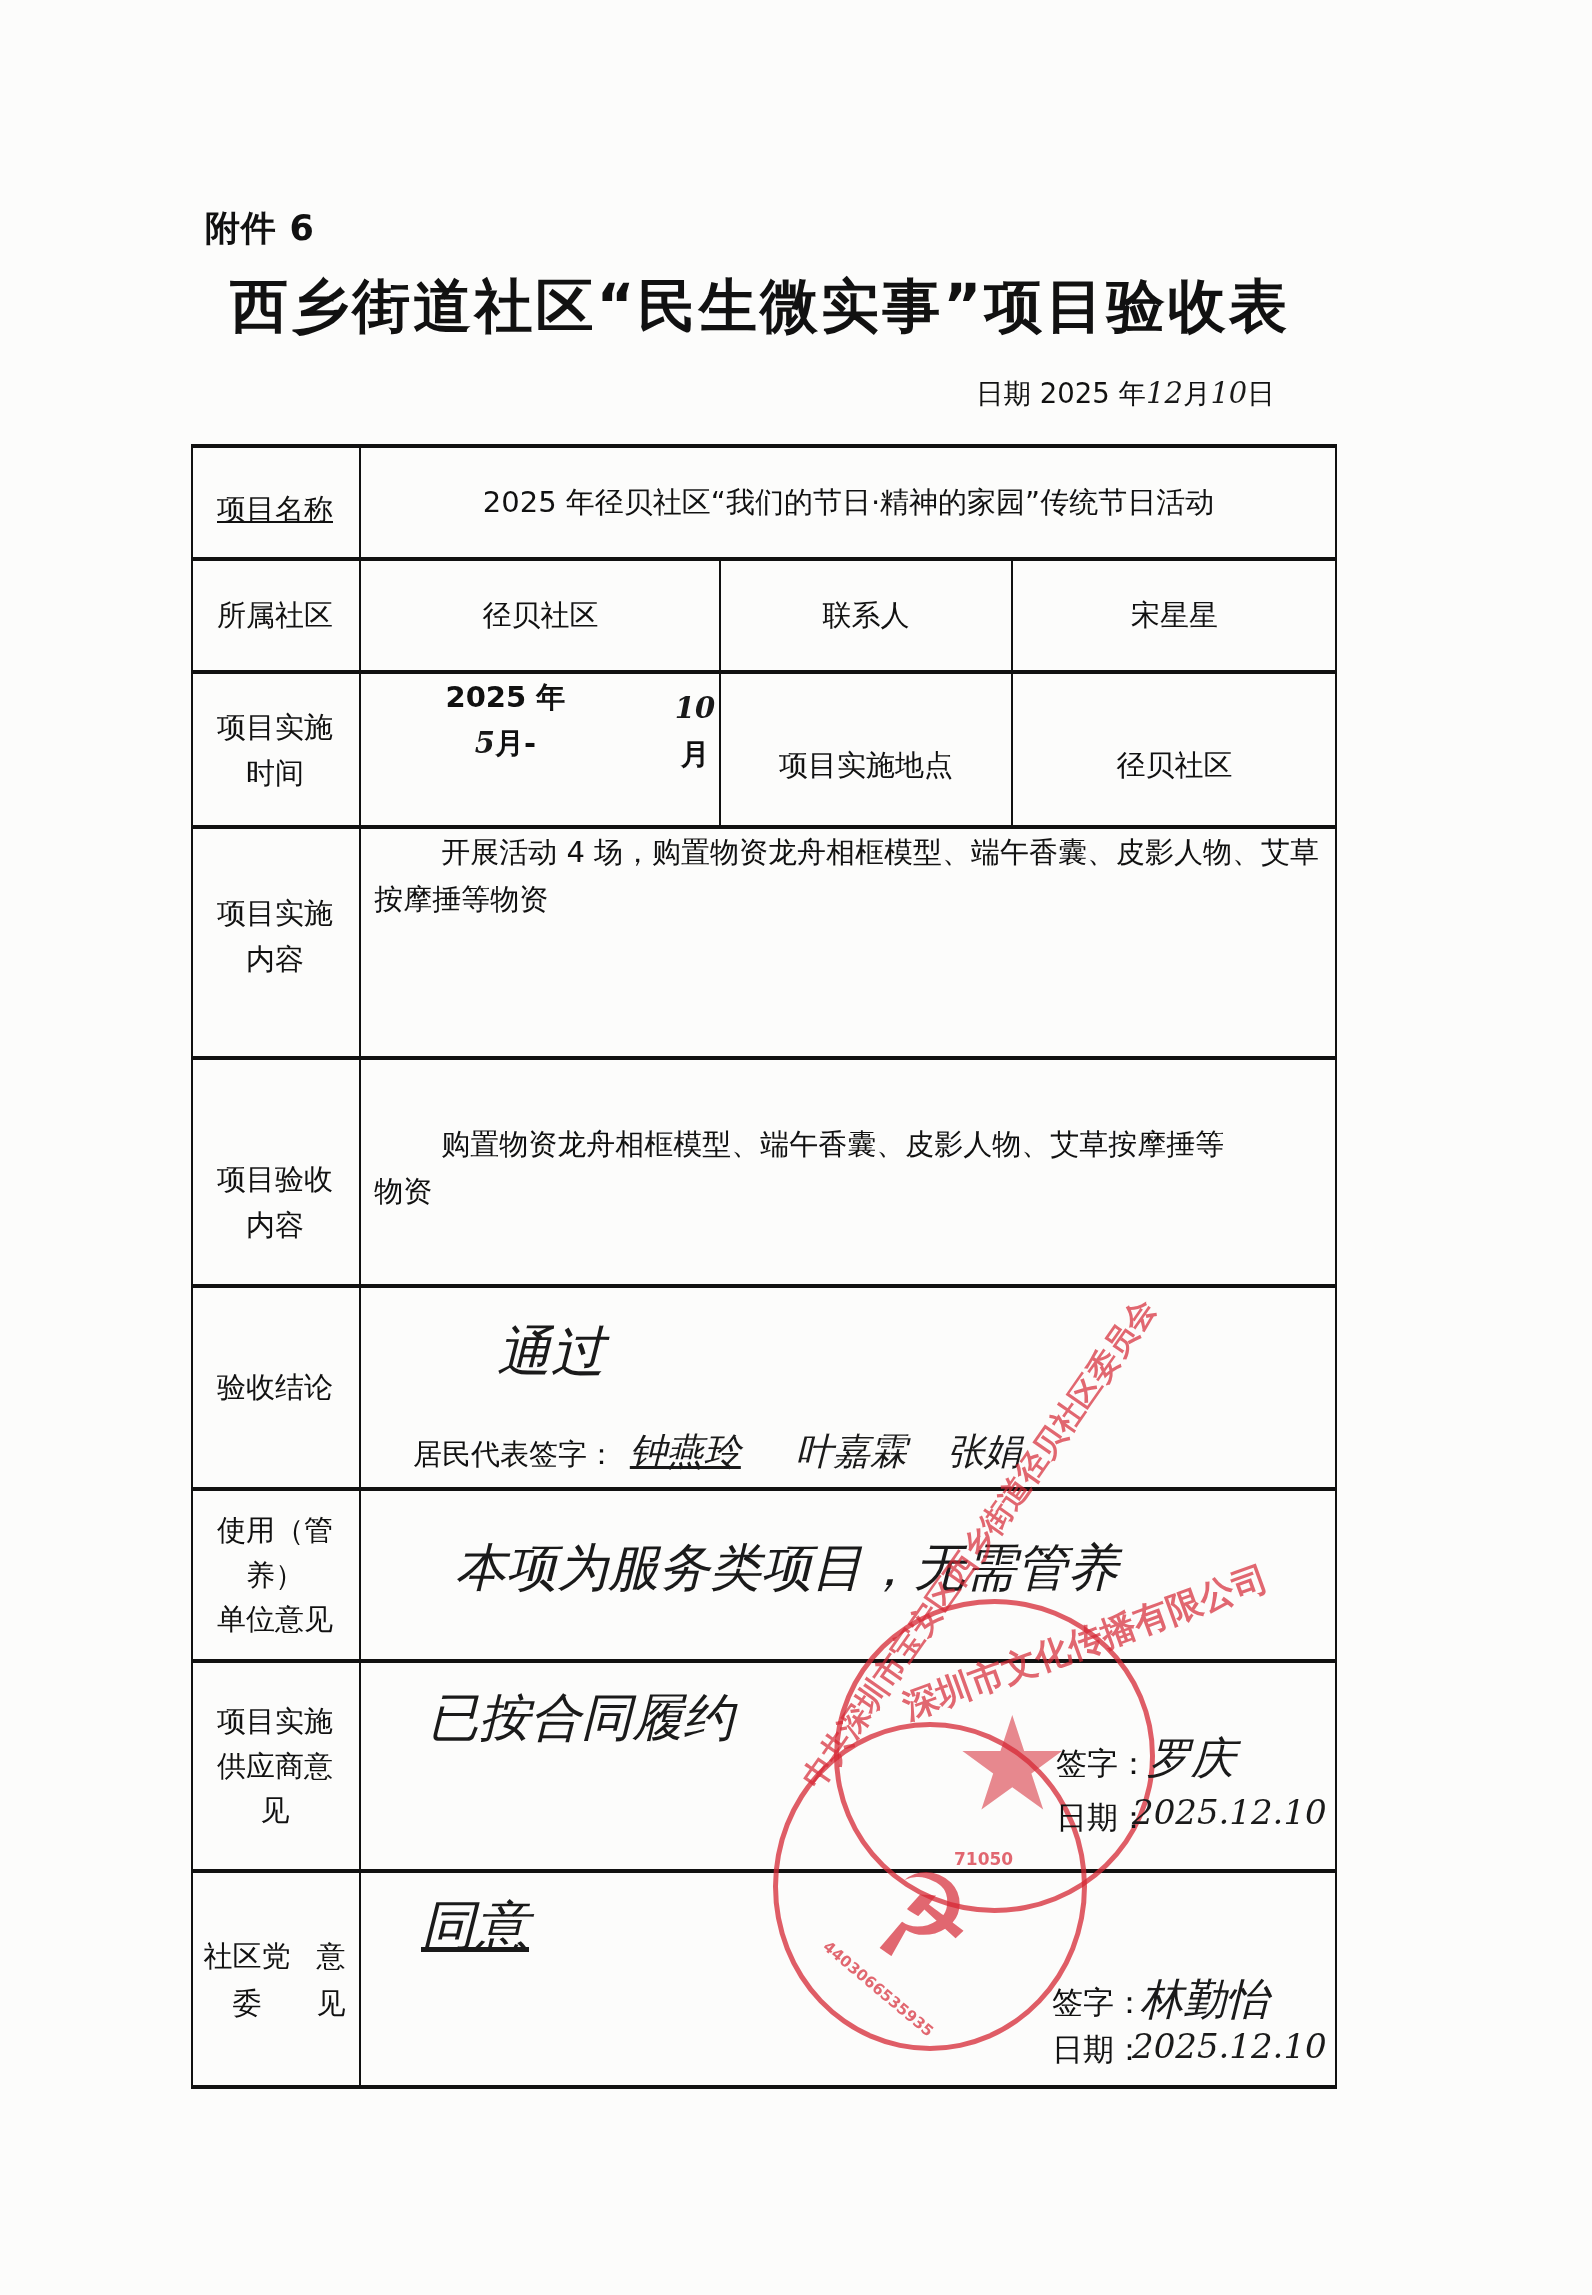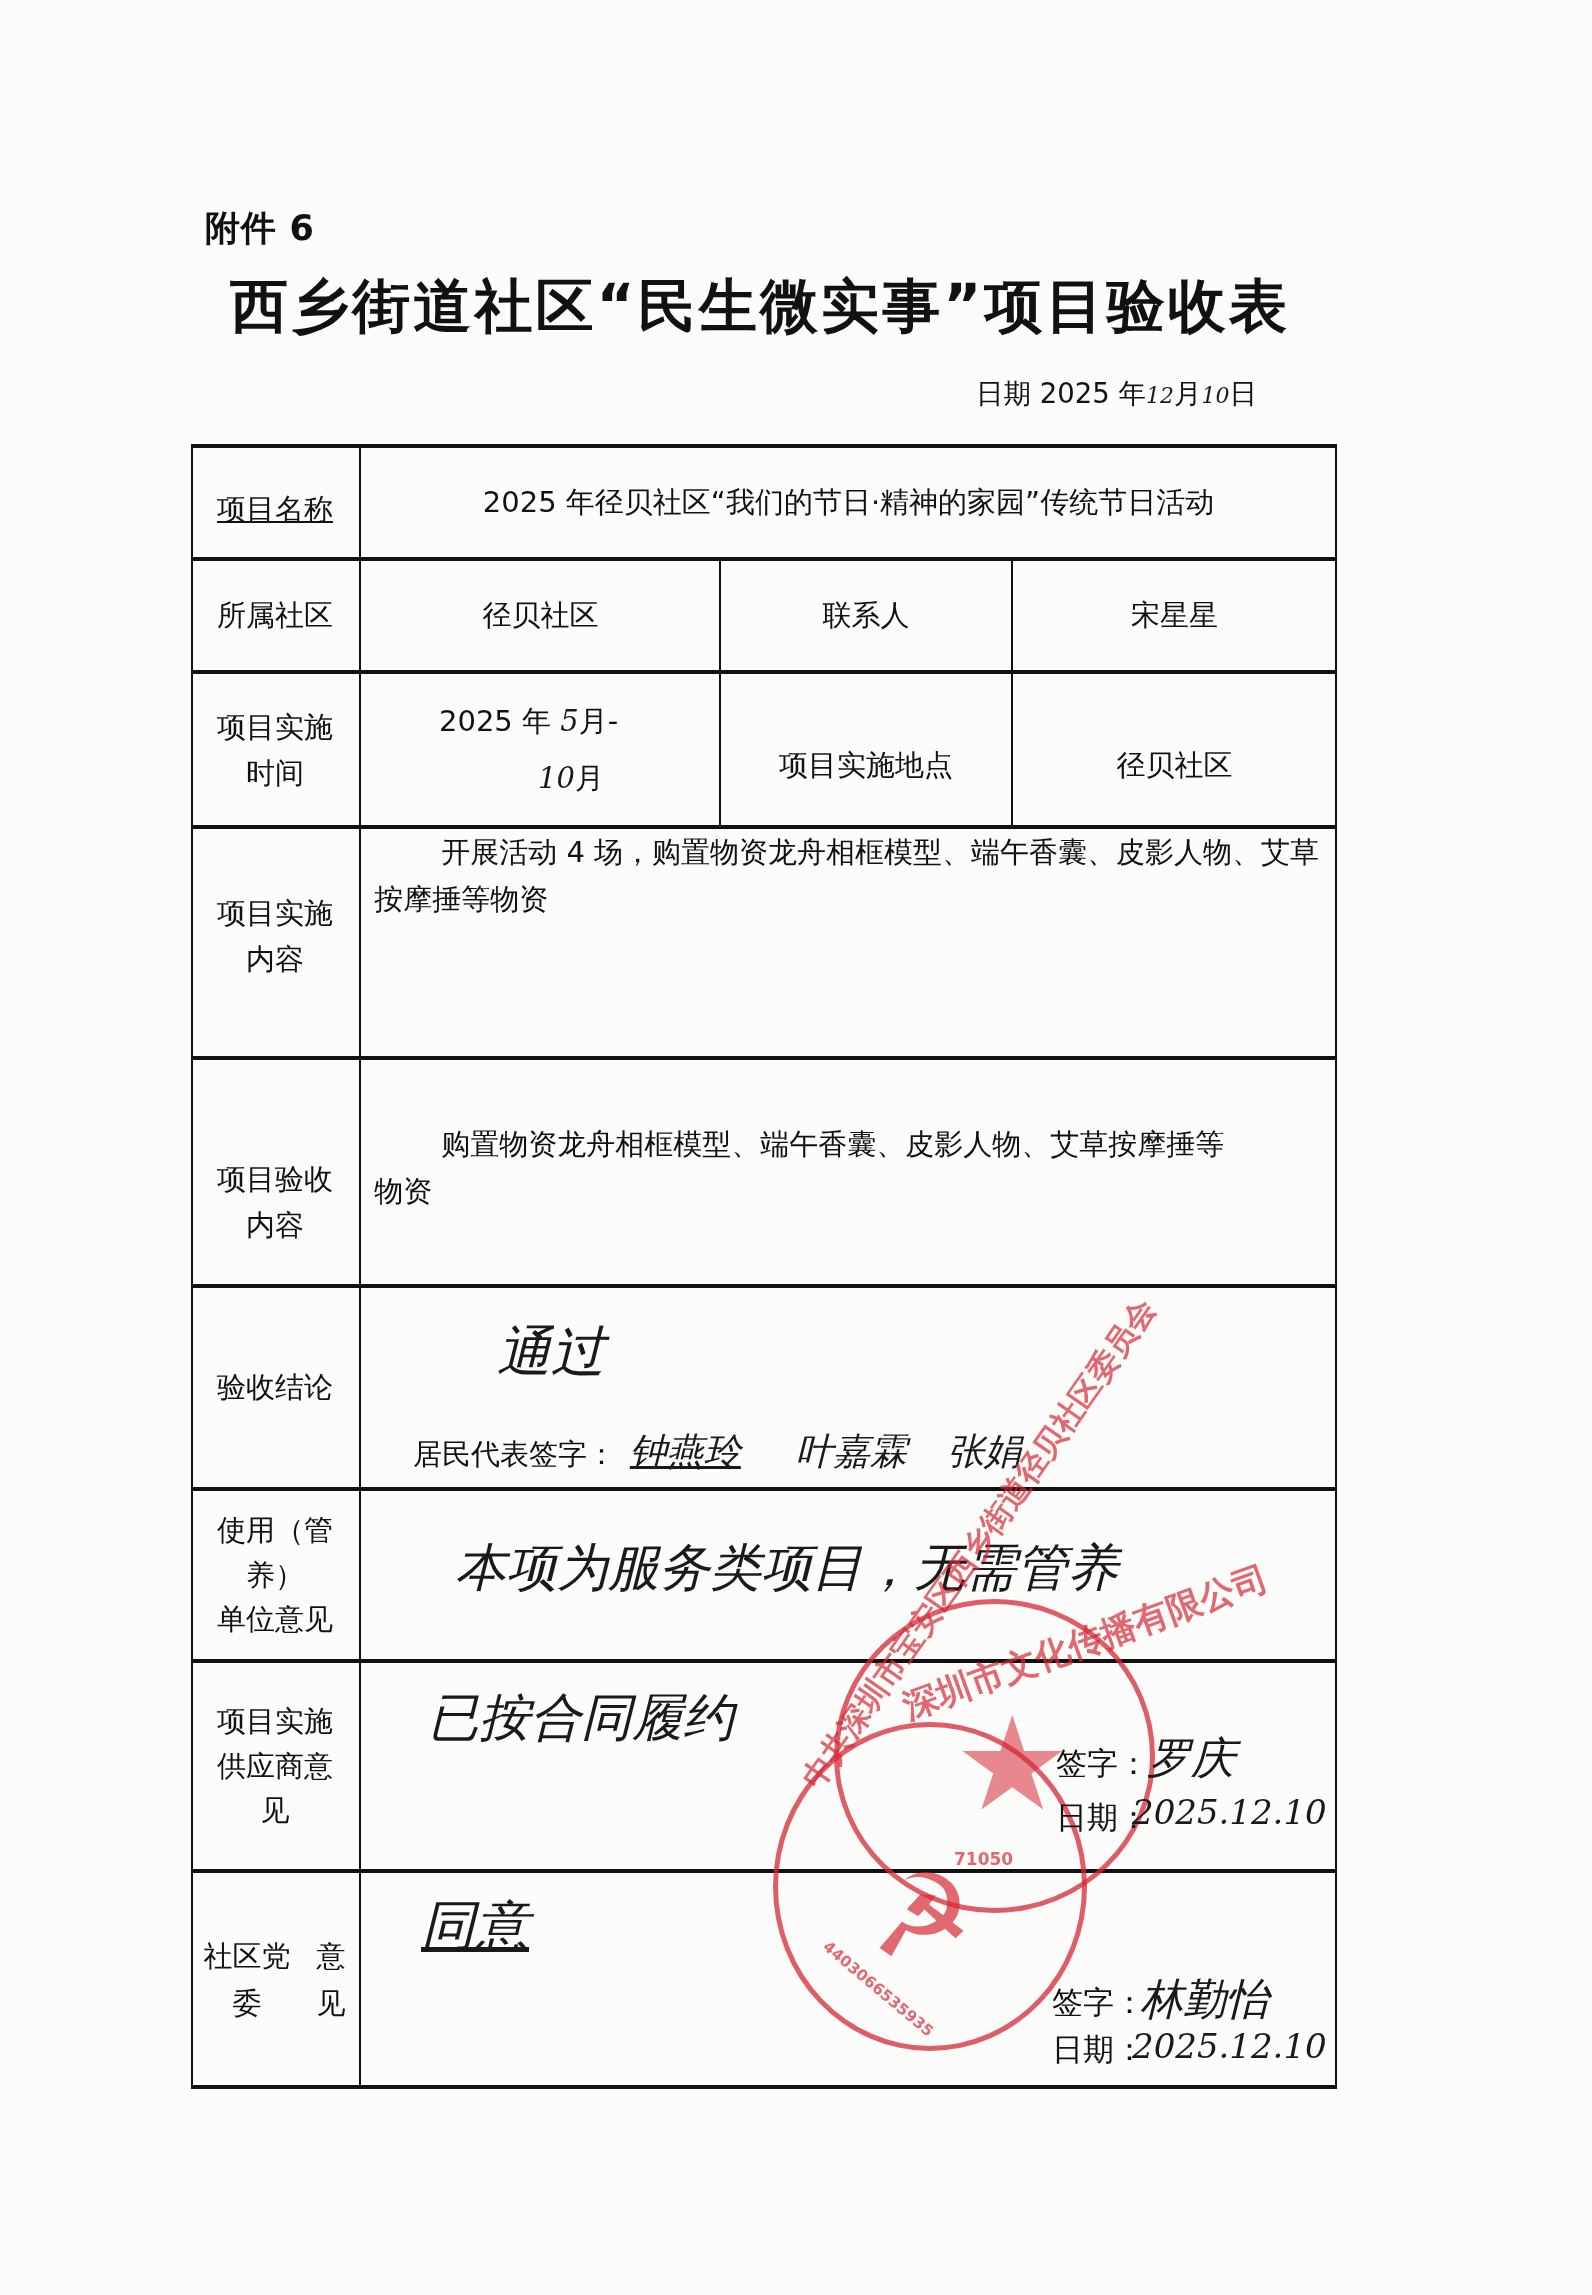--- a/index.html
+++ b/index.html
@@ -6,21 +6,21 @@
     body {
       width: 1592px; height: 2295px; background: #fcfcfb;
       position: relative; overflow: hidden;
       font-family: "DejaVu Sans", "Liberation Sans", sans-serif; color: #111;
     }
     .abs { position: absolute; }
     #attachment { left: 205px; top: 205px; font-size: 35px; font-weight: bold; letter-spacing: 0.8px; }
     #title { left: 230px; top: 268px; font-size: 58px; font-weight: bold; letter-spacing: 3.1px; white-space: nowrap; }
     #date-line { left: 976px; top: 376px; font-size: 27.5px; white-space: nowrap; }
     .hw { font-family: "DejaVu Serif", "Liberation Serif", serif; font-style: italic; color: #1a1a1a; }
-    #date-line .hw { font-size: 22px; }
+    #date-line .hw { font-size: 29px; }
 
     #form-table { left: 191px; top: 444px; width: 1146px; height: 1645px; }
     .hline { position: absolute; left: 0; width: 1146px; height: 3.8px; background: #111; }
     .vline { position: absolute; width: 2.3px; background: #111; }
     .cell { position: absolute; display: flex; align-items: center; justify-content: center; text-align: center; font-size: 29px; line-height: 1.6; }
     .label { left: 0; width: 168px; }
     .cell.left-text { justify-content: flex-start; align-items: flex-start; text-align: left; padding: 0 12.2px; box-sizing: border-box; }
 
     .stamp { position: absolute; border-radius: 50%; border: 5.4px solid rgba(214,40,52,0.75); box-sizing: border-box; }
     .stamp-text { position: absolute; color: rgba(214,40,52,0.7); font-size: 41px; font-weight: bold; white-space: nowrap; }
@@ -59,21 +59,21 @@
 
   <div class="cell label" style="top:117px; height:109px;">所属社区</div>
   <div class="cell" style="left:171px; top:117px; width:357px; height:109px;">径贝社区</div>
   <div class="cell" style="left:823px; top:117px; width:321px; height:109px;">宋星星</div>
   <div class="cell" style="left:530px; top:117px; width:290px; height:109px;">联系人</div>
 
   <div class="cell label" style="top:230px; height:152px; flex-direction:column;">
     <span>项目实施</span>
     <span>时间</span>
   </div>
-  <div class="cell" style="left:171px; top:230px; width:357px; height:152px; flex-direction:column; align-items:flex-start; padding-left:77px; box-sizing:border-box;">
+  <div class="cell" style="left:171px; top:230px; width:357px; height:152px; flex-direction:row; align-items:flex-start; padding-left:77px; box-sizing:border-box;font-weight:bold;">
     <div>
       <span>2025 年</span>
       <span class="hw">5</span><span>月-</span>
     </div>
     <div style="padding-left:99px; margin-top:10.7px;">
       <span class="hw">10</span><span>月</span>
     </div>
   </div>
   <div class="cell" style="left:530px; top:230px; width:290px; height:152px; padding-top:31px; box-sizing:border-box;">项目实施地点</div>
   <div class="cell" style="left:823px; top:230px; width:321px; height:152px; padding-top:31px; box-sizing:border-box;">径贝社区</div>

